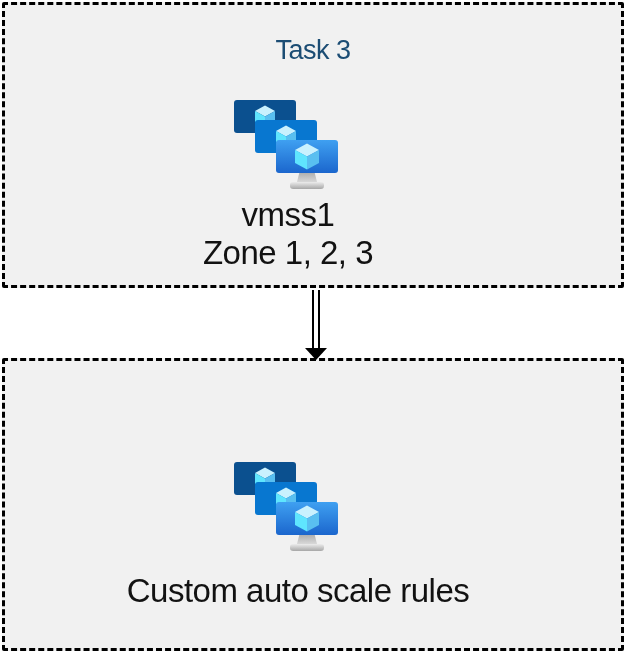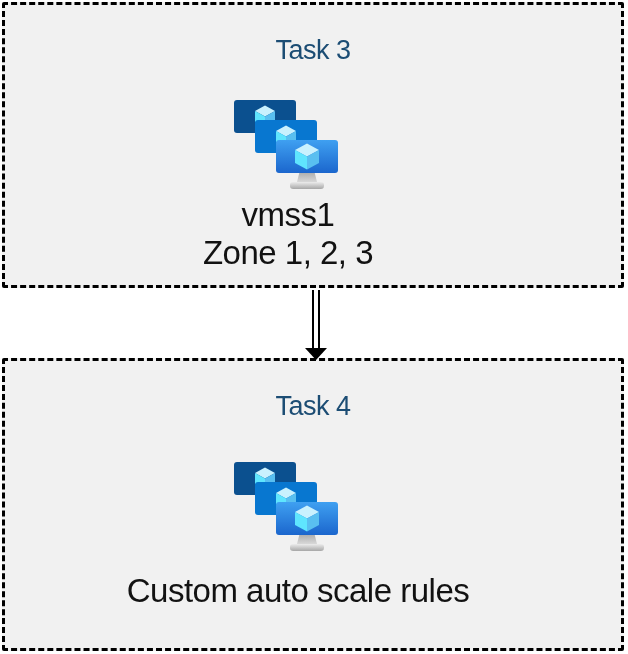--- a/index.html
+++ b/index.html
@@ -129,21 +129,20 @@
     </div>
   </section>
 
   <svg class="arrow" viewBox="0 0 24 72">
     <line x1="9" y1="2" x2="9" y2="62" stroke="#000000" stroke-width="2"></line>
     <line x1="15" y1="2" x2="15" y2="62" stroke="#000000" stroke-width="2"></line>
     <polygon points="1,60 23,60 12,72" fill="#000000"></polygon>
   </svg>
 
   <section class="task-box box-2">
-    <h2 class="task-title">Task 4</h2>
     <div class="icon-wrap">
       <svg viewBox="0 0 104 92">
         <use href="#vmss-icon"></use>
       </svg>
     </div>
     <div class="body-text">
       <div>Custom auto scale rules</div>
     </div>
   </section>
 

